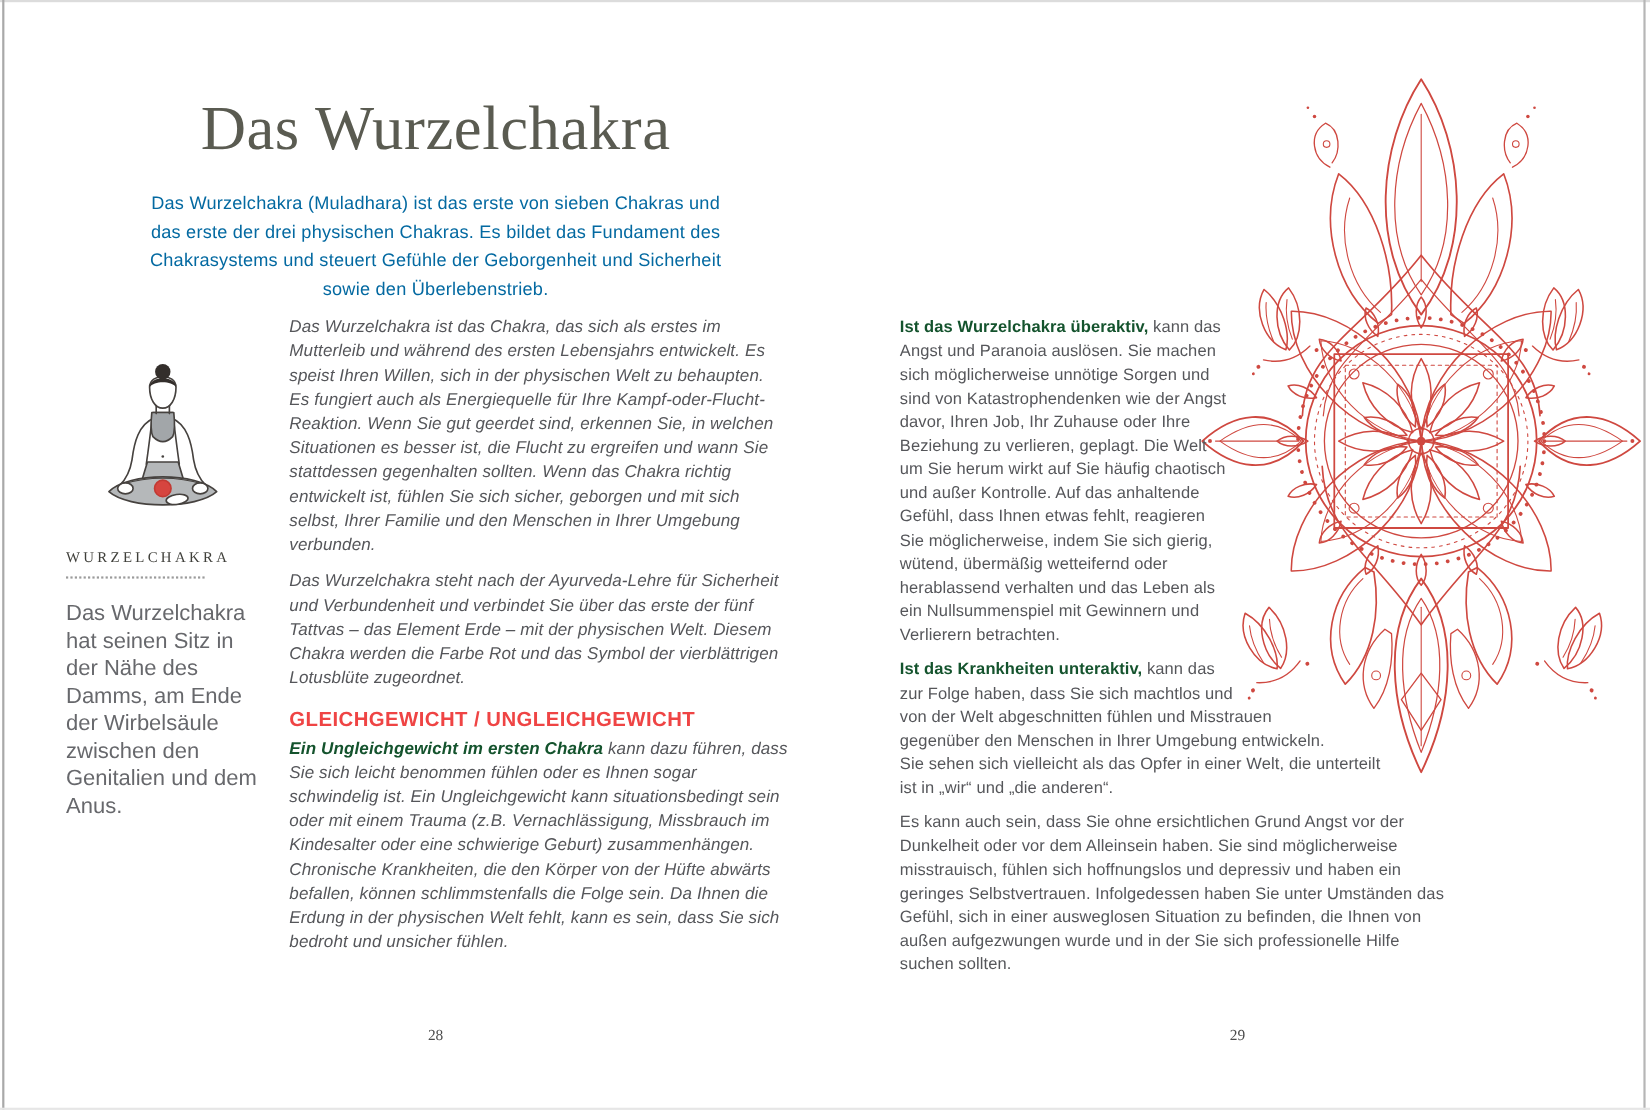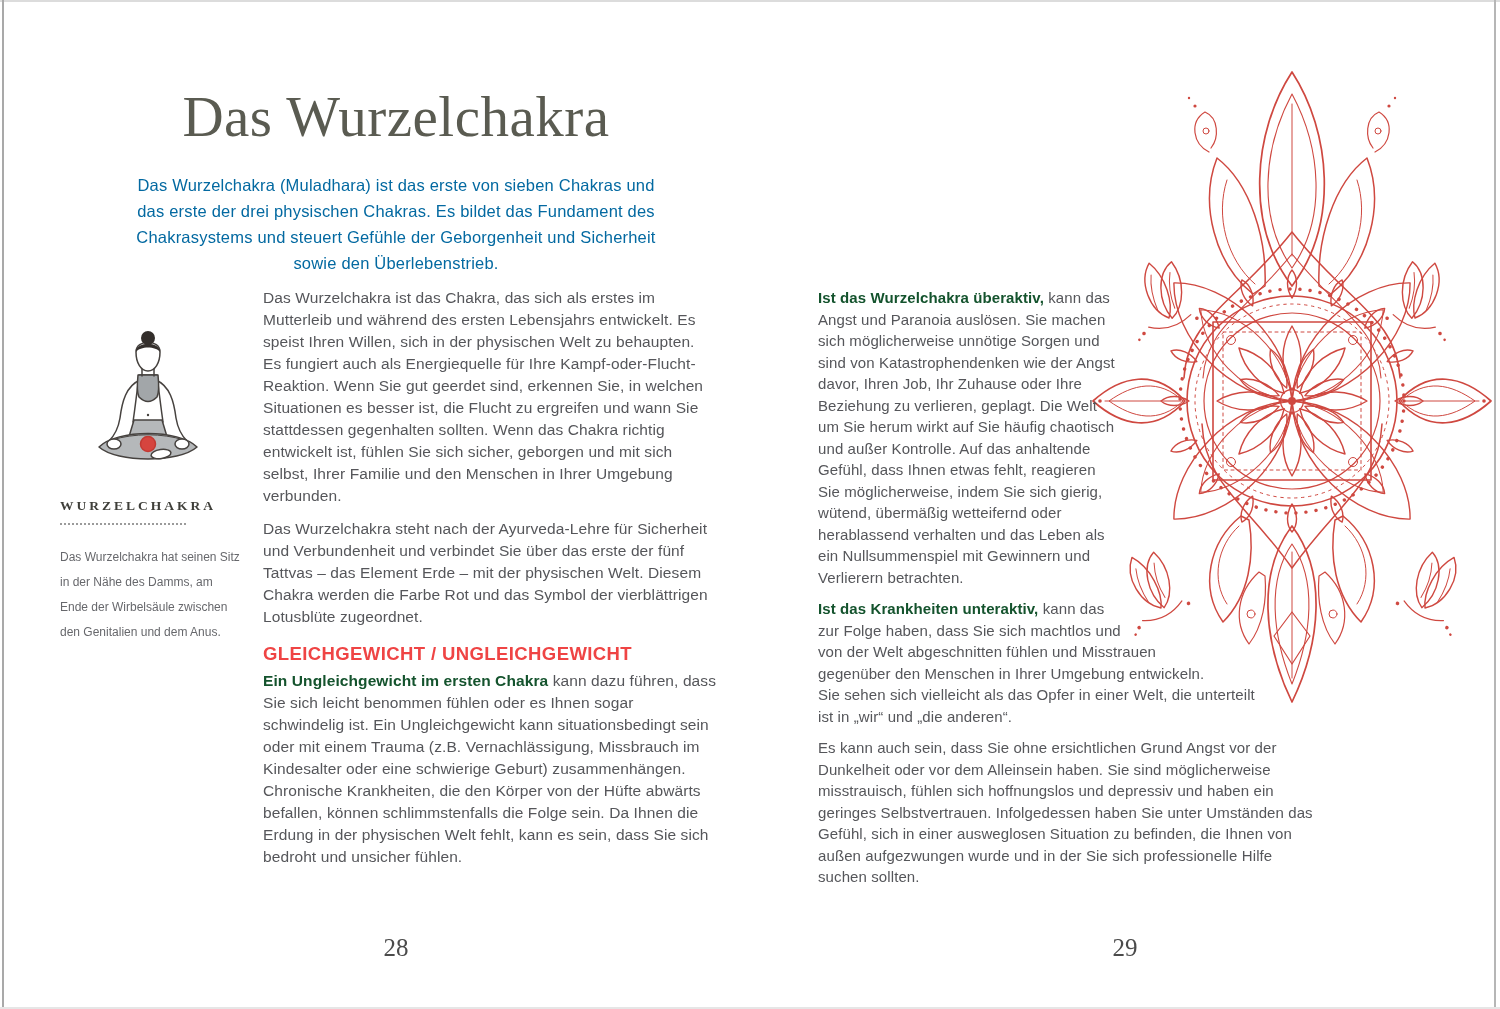--- a/index.html
+++ b/index.html
@@ -29,39 +29,39 @@
   .intro {
     position:absolute; left:108px; top:172px; width:544px;
     font-size:16.5px; line-height:26px; color:#0369a1;
     text-align:center; letter-spacing:0.2px;
   }
   .sidebar { position:absolute; left:44px; top:330px; width:180px; }
   .figure-wrap { width:132px; margin:0 0 0 22px; }
   .side-label {
     margin-top:14px;
     font-family:"Liberation Serif", serif; font-size:13.5px;
-    letter-spacing:3px; color:#3f3f3a;font-weight:bold;
+    letter-spacing:3px; color:#3f3f3a;
   }
   .side-rule { width:126px; border-bottom:2px dotted #9b9b9b; margin-top:9px; }
-  .side-caption { margin-top:20px; font-size:12px; line-height:25px; color:#67686c; }
+  .side-caption { margin-top:20px; font-size:20px; line-height:25px; color:#67686c; }
 
   .main-col {
     position:absolute; left:247px; top:287px; width:454px;
     font-size:15.5px; line-height:22px; color:#55565a; letter-spacing:0.1px;
   }
-  .main-col p { margin-bottom:11px; }
+  .main-col p { margin-bottom:11px;font-style:italic; }
   strong { color:#14532d; font-weight:700; }
   .section-heading {
     font-size:18.5px; font-weight:700; color:#ef4444;
     letter-spacing:0.4px; margin:15px 0 5px 0;
   }
 
   .pageno {
     position:absolute; top:934px; text-align:center;
-    font-family:"Liberation Serif", serif; font-size:25px; color:#4b4b4b;
+    font-family:"Liberation Serif", serif; font-size:14px; color:#4b4b4b;
   }
   #pageno-left  { left:120px; width:520px; }
   #pageno-right { left:68px;  width:614px; }
 
   
   .mandala-wrap { position:absolute; left:335px; top:56px; width:420px; height:660px; pointer-events:none; }
   .right-col {
     position:absolute; left:68px; top:287px; width:502px;
     font-size:15px; line-height:21.5px; color:#55565a; letter-spacing:0.1px;
   }

